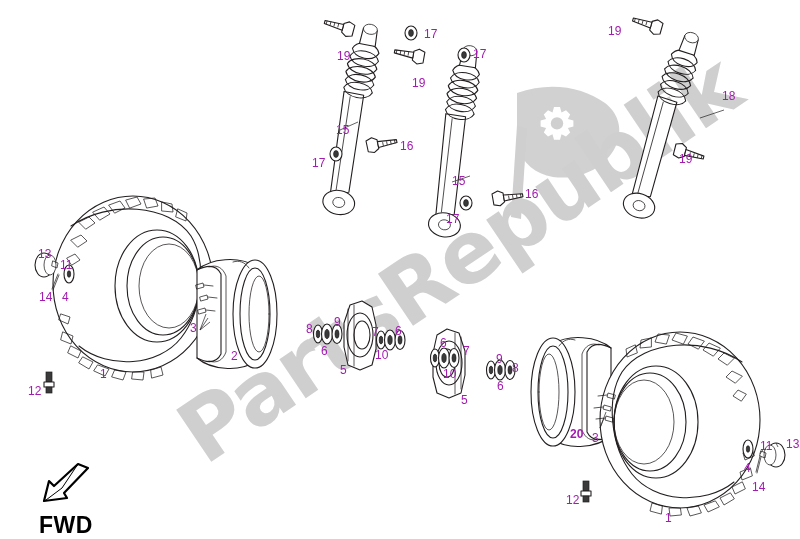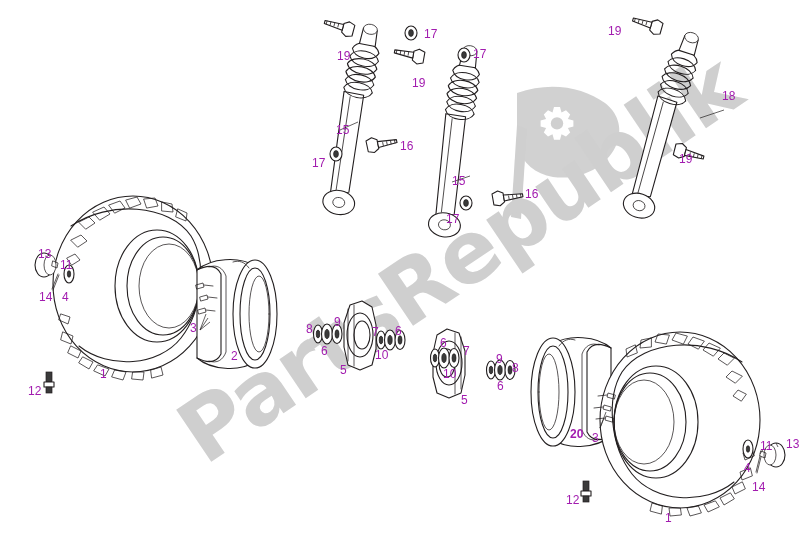--- a/index.html
+++ b/index.html
@@ -367,14 +367,21 @@
   <div class="callout" style="left:461px; top:394px;">5</div>
   <div class="callout" style="left:570px; top:428px;font-weight:bold;">20</div>
   <div class="callout" style="left:592px; top:432px;">3</div>
   <div class="callout" style="left:566px; top:494px;">12</div>
   <div class="callout" style="left:665px; top:512px;">1</div>
   <div class="callout" style="left:744px; top:462px;">4</div>
   <div class="callout" style="left:760px; top:440px;">11</div>
   <div class="callout" style="left:786px; top:438px;">13</div>
   <div class="callout" style="left:752px; top:481px;">14</div>
 
+  <div id="fwd-block">
+    <svg width="56" height="44" viewBox="0 0 56 44">
+      <path d="M 40,2 L 50,6 L 26,31 L 29,36 L 6,39 L 11,19 L 16,24 Z" fill="#ffffff" stroke="#000000" stroke-width="2.2" stroke-linejoin="round"></path>
+      <path d="M 40,2 L 24,26 L 8,38" fill="none" stroke="#000000" stroke-width="1"></path>
+    </svg>
+    <div id="fwd-label">FWD</div>
+  </div>
 
 </div>
 
 </body></html>

